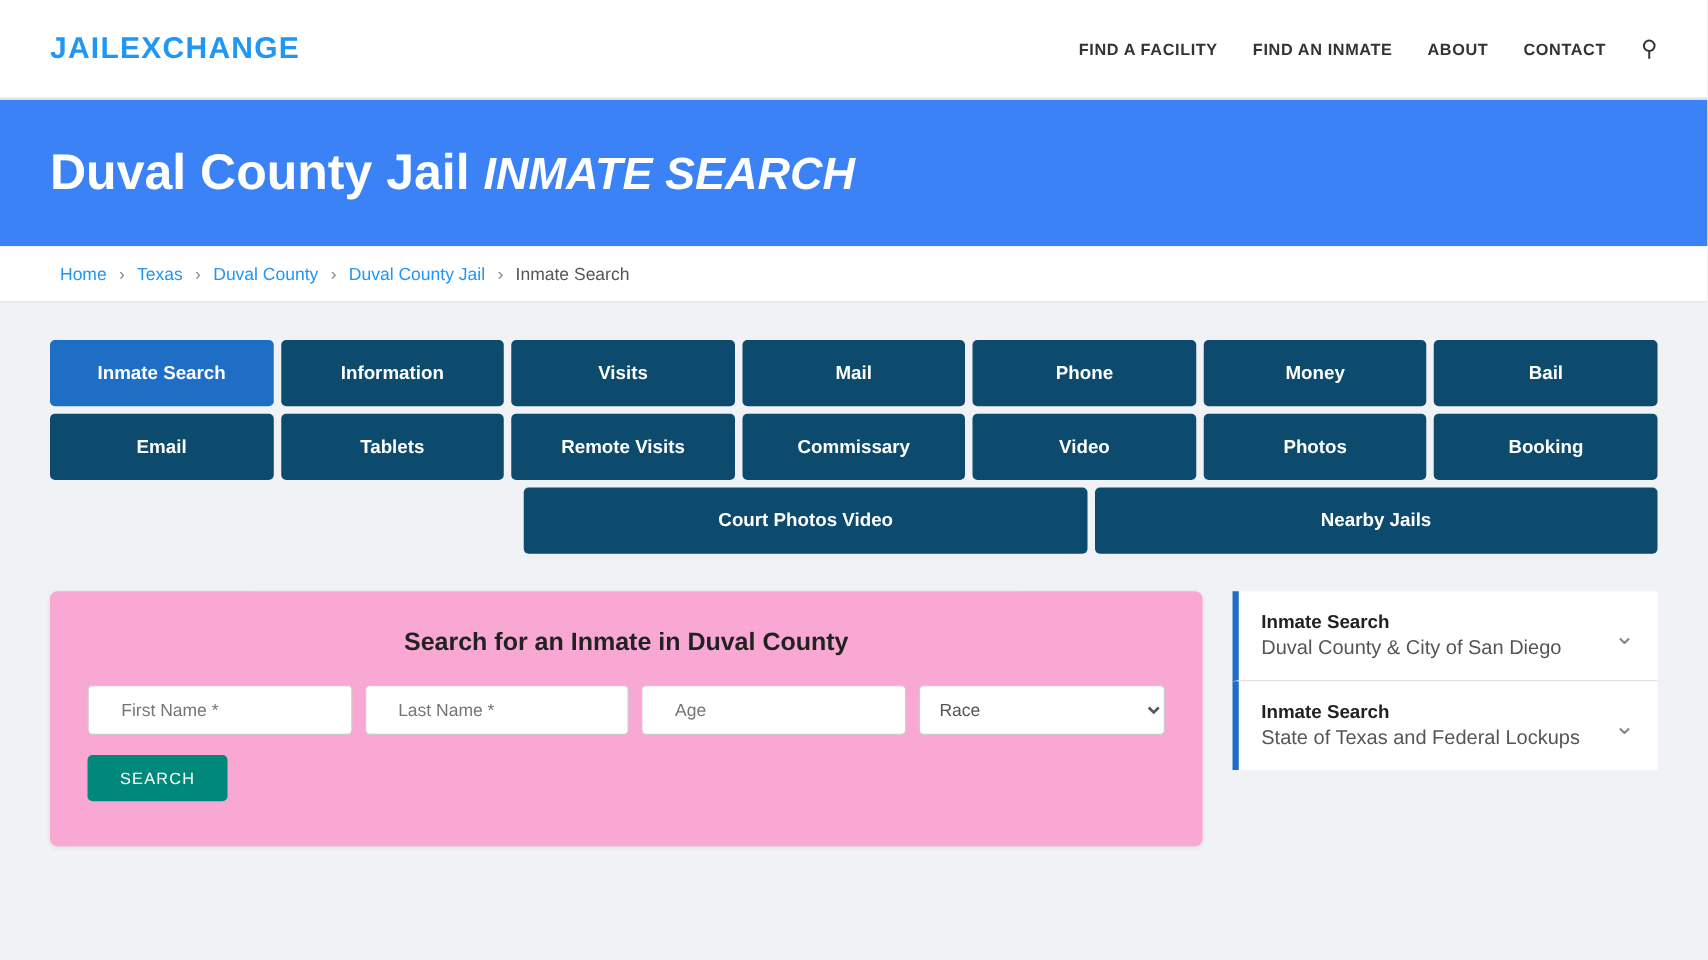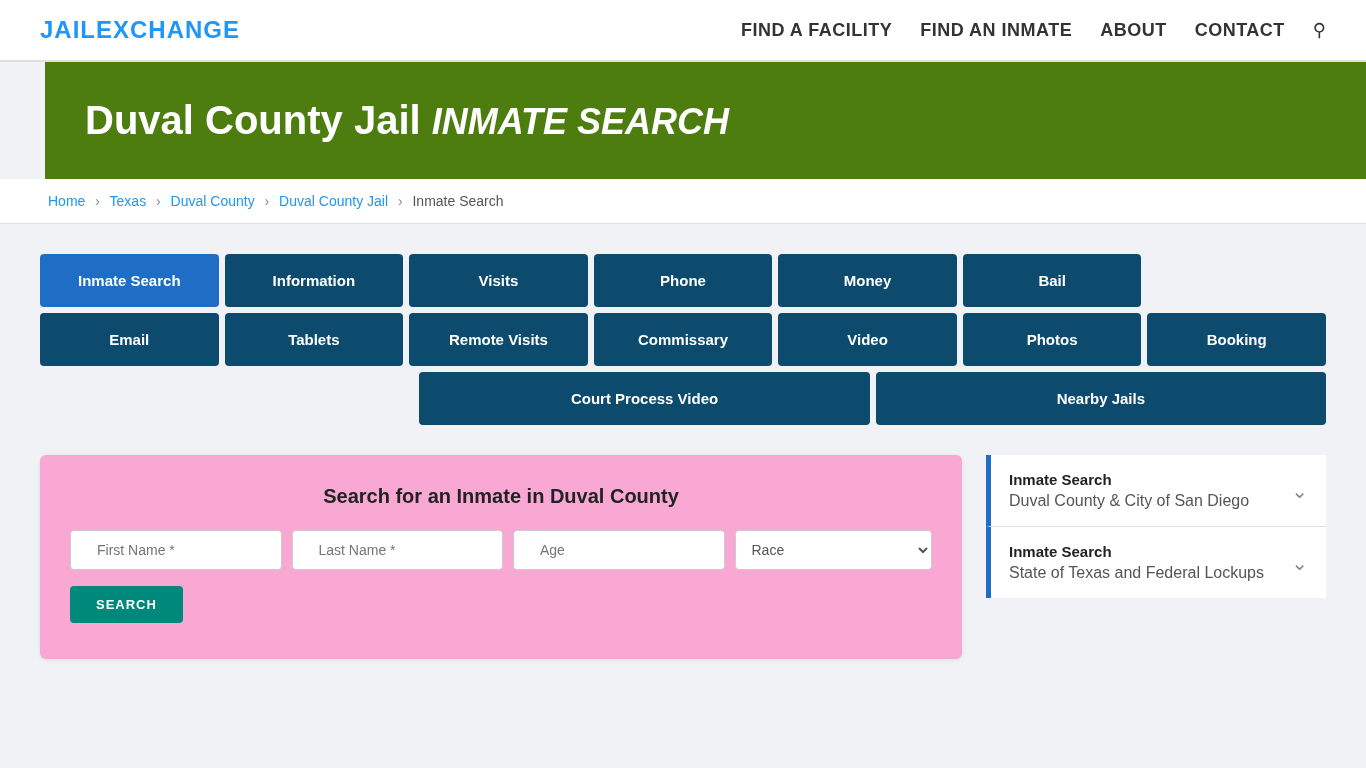--- a/index.html
+++ b/index.html
@@ -6,54 +6,53 @@
     body { font-family: Arial, Helvetica, sans-serif; background: #f0f2f5; color: #333; }
 
     
     .navbar {
       background: #fff;
       border-bottom: 2px solid #e0e0e0;
       padding: 0 40px;
       display: flex;
       align-items: center;
       justify-content: space-between;
-      height: 62px;
+      height: 80px;
     }
     .logo {
       font-size: 24px;
       font-weight: 900;
       letter-spacing: 1px;
       color: #1a1a1a;
       text-transform: uppercase;
     }
     .logo span { color: #2196f3; }
     .nav-links {
       display: flex;
       align-items: center;
       gap: 28px;
     }
     .nav-links a {
       text-decoration: none;
       color: #333;
-      font-size: 18px;
+      font-size: 13px;
       font-weight: 700;
       letter-spacing: 0.5px;
       text-transform: uppercase;
     }
     .search-icon {
       font-size: 18px;
       color: #333;
       cursor: pointer;
     }
 
     
     .hero {
-      background: #4d7c0f;
+      background: #3b82f6;
       padding: 36px 40px 36px 40px;
-      margin-left: 45px;
     }
     .hero h1 {
       color: #fff;
       font-size: 40px;
       font-weight: 900;
     }
     .hero h1 em {
       font-style: italic;
       font-weight: 700;
       font-size: 36px;
@@ -163,21 +162,21 @@
     }
     .search-fields input { flex: 1; min-width: 120px; padding-left: 26px; }
     .search-fields select { flex: 1; min-width: 120px; }
     .search-btn {
       background: #00897b;
       color: #fff;
       border: none;
       border-radius: 4px;
       padding: 11px 26px;
       font-size: 13px;
-      font-weight: 700;
+      font-weight: 400;
       letter-spacing: 1px;
       cursor: pointer;
       text-transform: uppercase;
     }
 
     
     .sidebar {
       width: 340px;
       display: flex;
       flex-direction: column;
@@ -243,37 +242,38 @@
   <span class="sep">›</span>
   <span class="current">Inmate Search</span>
 </div>
 
 <div class="main-content">
 
   <div class="tab-grid">
     <button class="tab-btn active">Inmate Search</button>
     <button class="tab-btn">Information</button>
     <button class="tab-btn">Visits</button>
+    <button class="tab-btn">Mail</button>
     <button class="tab-btn">Phone</button>
     <button class="tab-btn">Money</button>
     <button class="tab-btn">Bail</button>
   </div>
 
   <div class="tab-row2">
     <button class="tab-btn">Email</button>
     <button class="tab-btn">Tablets</button>
     <button class="tab-btn">Remote Visits</button>
     <button class="tab-btn">Commissary</button>
     <button class="tab-btn">Video</button>
     <button class="tab-btn">Photos</button>
     <button class="tab-btn">Booking</button>
   </div>
 
   <div class="tab-row3">
-    <button class="tab-btn row3">Court Process Video</button>
+    <button class="tab-btn row3">Court Photos Video</button>
     <button class="tab-btn row3">Nearby Jails</button>
   </div>
 
   <div class="lower-section">
 
     <div class="search-panel">
       <h2>Search for an Inmate in Duval County</h2>
       <div class="search-fields">
         <input type="text" placeholder="First Name *" style="">
         <input type="text" placeholder="Last Name *" style="">

